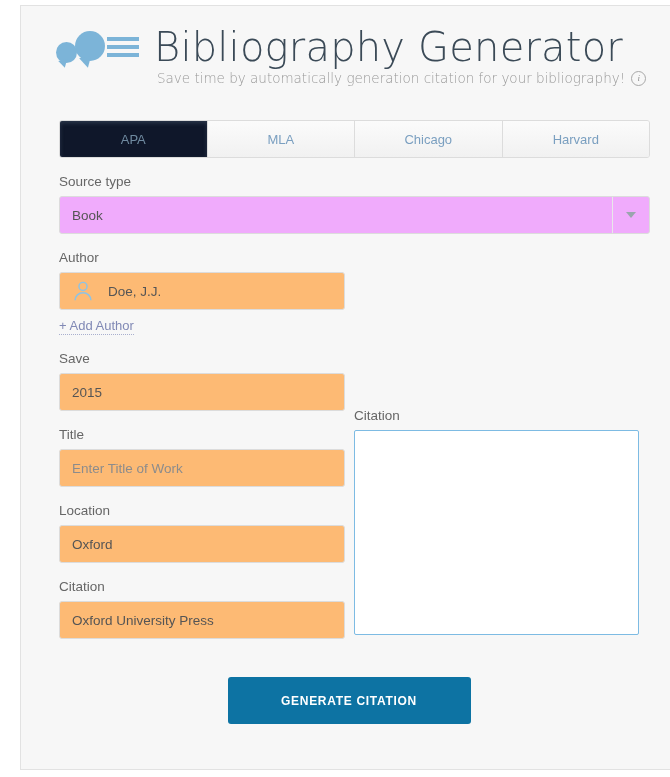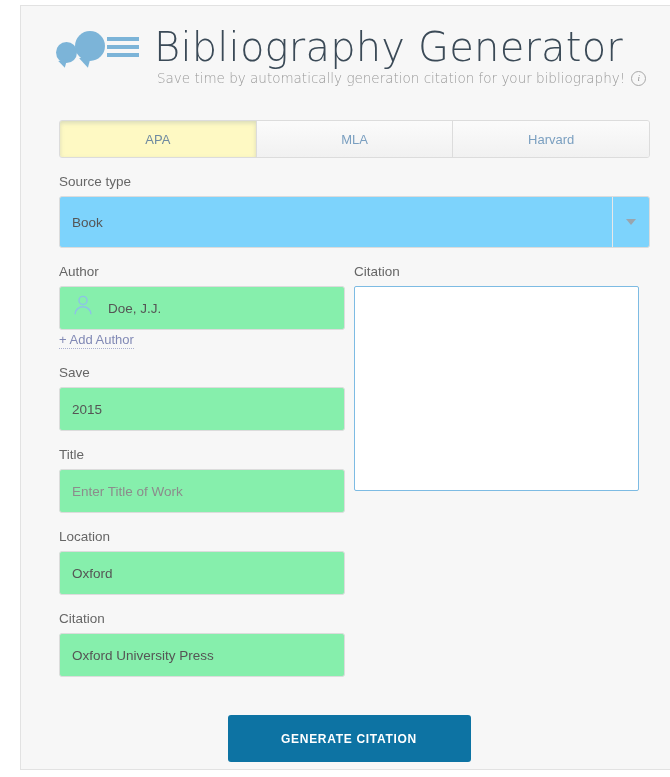--- a/index.html
+++ b/index.html
@@ -164,32 +164,32 @@
     justify-content: center;
     font-size: 13px;
     color: #7a9fc0;
     background: linear-gradient(#fbfbfb, #f1f1f1);
     border-right: 1px solid #dcdcdc;
     cursor: pointer;
     box-sizing: border-box;
   }
   .tab:last-child { border-right: none; text-align: right; }
   .tab.active {
-    background: #fef9c3;
+    background: #0f172a;
     color: #6f8aa0;
     box-shadow: inset 0 2px 4px rgba(120,140,160,0.28);
   }
 
   
   .block-source { padding-top: 16px; }
   .select-box {
     position: relative;
     width: 591px;
-    height: 52px;
-    background: #7dd3fc;
+    height: 38px;
+    background: #f0abfc;
     border: 1px solid #dcdcdc;
     border-radius: 3px;
     box-sizing: border-box;
     display: flex;
     align-items: center;
     cursor: pointer;
   }
   .select-value {
     padding-left: 12px;
     font-size: 13.5px;
@@ -210,32 +210,33 @@
     width: 0; height: 0;
     border-left: 5px solid transparent;
     border-right: 5px solid transparent;
     border-top: 6px solid #9aa5ad;
   }
 
   
   .cols {
     display: flex;
     padding-top: 16px;
+    align-items: flex-end;
   }
   .col-left { width: 300px; }
   .col-right {
     margin-left: 7px;
     width: 285px;
   }
   .block { margin-bottom: 16px; }
 
   .input {
     width: 286px;
-    height: 44px;
-    background: #86efac;
+    height: 38px;
+    background: #fdba74;
     border: 1px solid #dcdcdc;
     border-radius: 3px;
     box-sizing: border-box;
     font-size: 13.5px;
     color: #555555;
     padding: 0 12px;
     font-family: "Liberation Sans", sans-serif;
     outline: none;
   }
   .input::placeholder { color: #8c8c8c; opacity: 1; }
@@ -328,20 +329,21 @@
       <span class="info-icon">i</span>
     </div>
   </div>
 
   <div class="form-area">
 
     <div class="block-format">
       <div class="tabs">
         <div class="tab active">APA</div>
         <div class="tab">MLA</div>
+        <div class="tab">Chicago</div>
         <div class="tab">Harvard</div>
       </div>
     </div>
 
     <div class="block-source">
       <div class="field-label">Source type</div>
       <div class="select-box">
         <span class="select-value">Book</span>
         <span class="select-arrow-wrap">
           <span class="select-arrow"></span>

